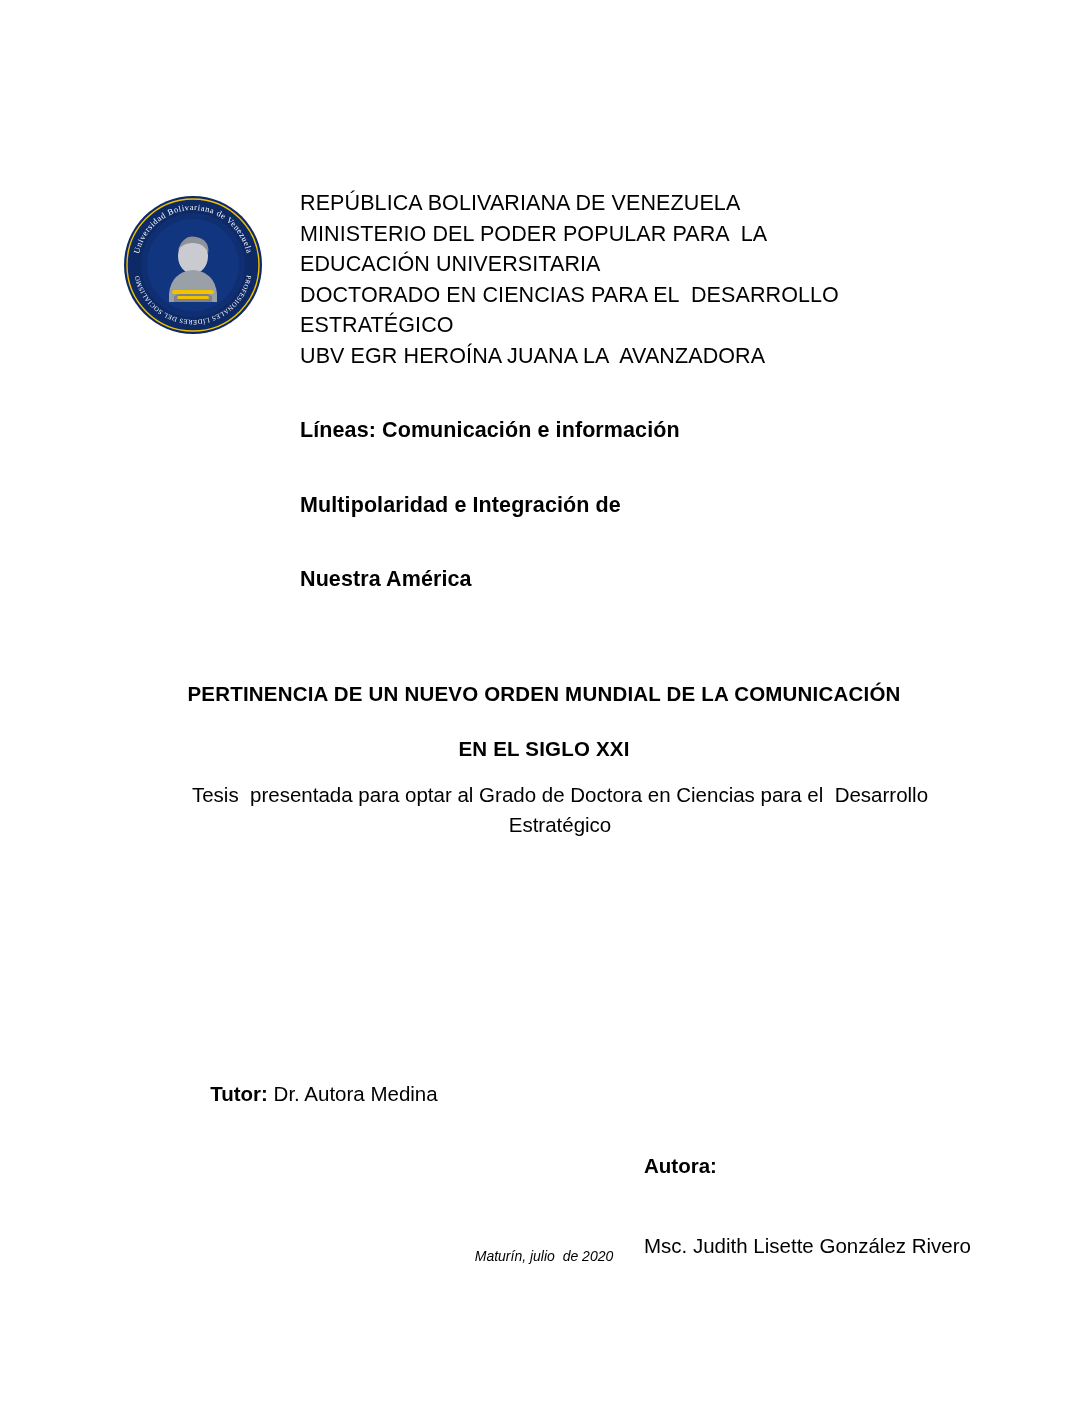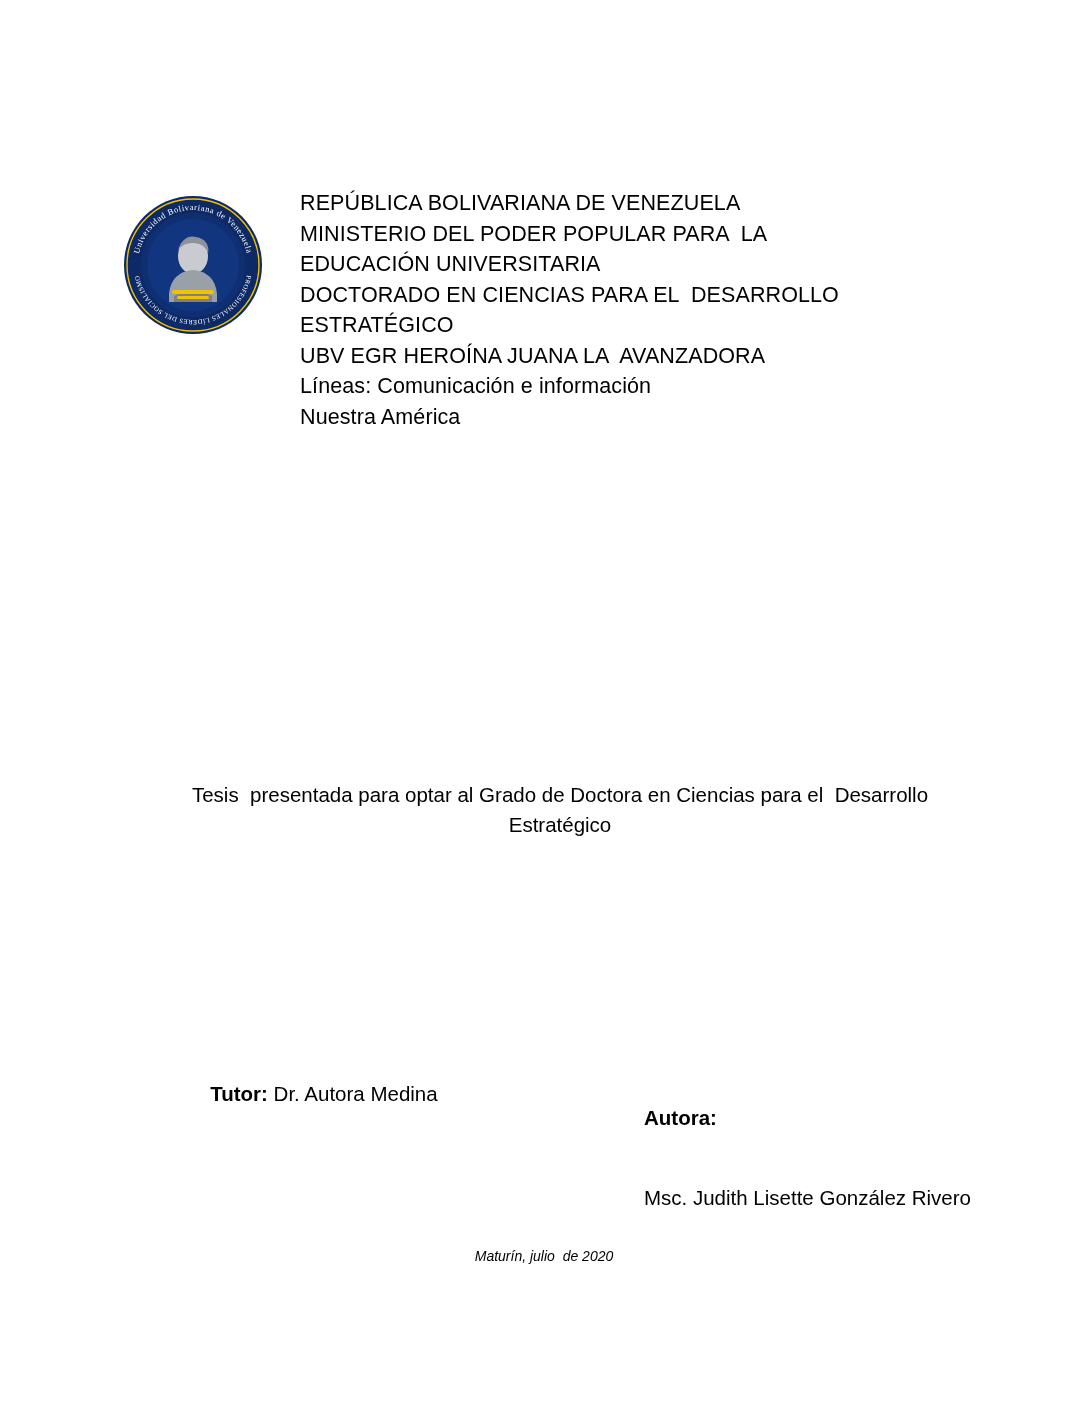--- a/index.html
+++ b/index.html
@@ -55,21 +55,22 @@
     line-height: 1.42;
     letter-spacing: 0.1px;
   }
 
   .header-text .line {
     display: block;
     white-space: pre;
   }
 
   .header-text .bold {
-    font-weight: normal;
+    font-weight: bold;
+    margin-top: 44px;
   }
 
   
   .title-block {
     position: absolute;
     top: 680px;
     left: 0;
     width: 1088px;
     text-align: center;
   }
@@ -130,20 +131,21 @@
   .autora {
     position: absolute;
     left: 644px;
     top: 0;
     white-space: pre;
   }
 
   .autora .lbl {
     display: block;
     font-weight: bold;
+    margin-top: 48px;
   }
 
   .autora .name {
     display: block;
     margin-top: 8px;
     white-space: pre;
   }
 
   
   .placedate {
@@ -193,24 +195,29 @@
     </div>
 
     <div class="header-text">
       <span class="line">REPÚBLICA BOLIVARIANA DE VENEZUELA</span>
       <span class="line">MINISTERIO DEL PODER POPULAR PARA  LA</span>
       <span class="line">EDUCACIÓN UNIVERSITARIA</span>
       <span class="line">DOCTORADO EN CIENCIAS PARA EL  DESARROLLO</span>
       <span class="line">ESTRATÉGICO</span>
       <span class="line">UBV EGR HEROÍNA JUANA LA  AVANZADORA</span>
       <span class="line bold">Líneas: Comunicación e información</span>
+      <span class="line bold">Multipolaridad e Integración de</span>
       <span class="line bold">Nuestra América</span>
     </div>
   </div>
 
+  <div class="title-block">
+    <div class="title-line1">PERTINENCIA DE UN NUEVO ORDEN MUNDIAL DE LA COMUNICACIÓN</div>
+    <div class="title-line2">EN EL SIGLO XXI</div>
+  </div>
 
   <div class="subtitle">
     <span class="s-line">Tesis  presentada para optar al Grado de Doctora en Ciencias para el  Desarrollo</span>
     <span class="s-line">Estratégico</span>
   </div>
 
   <div class="credits">
     <div class="tutor">
       <span class="lbl">Tutor:</span><span class="val"> Dr. Autora Medina</span>
     </div>

